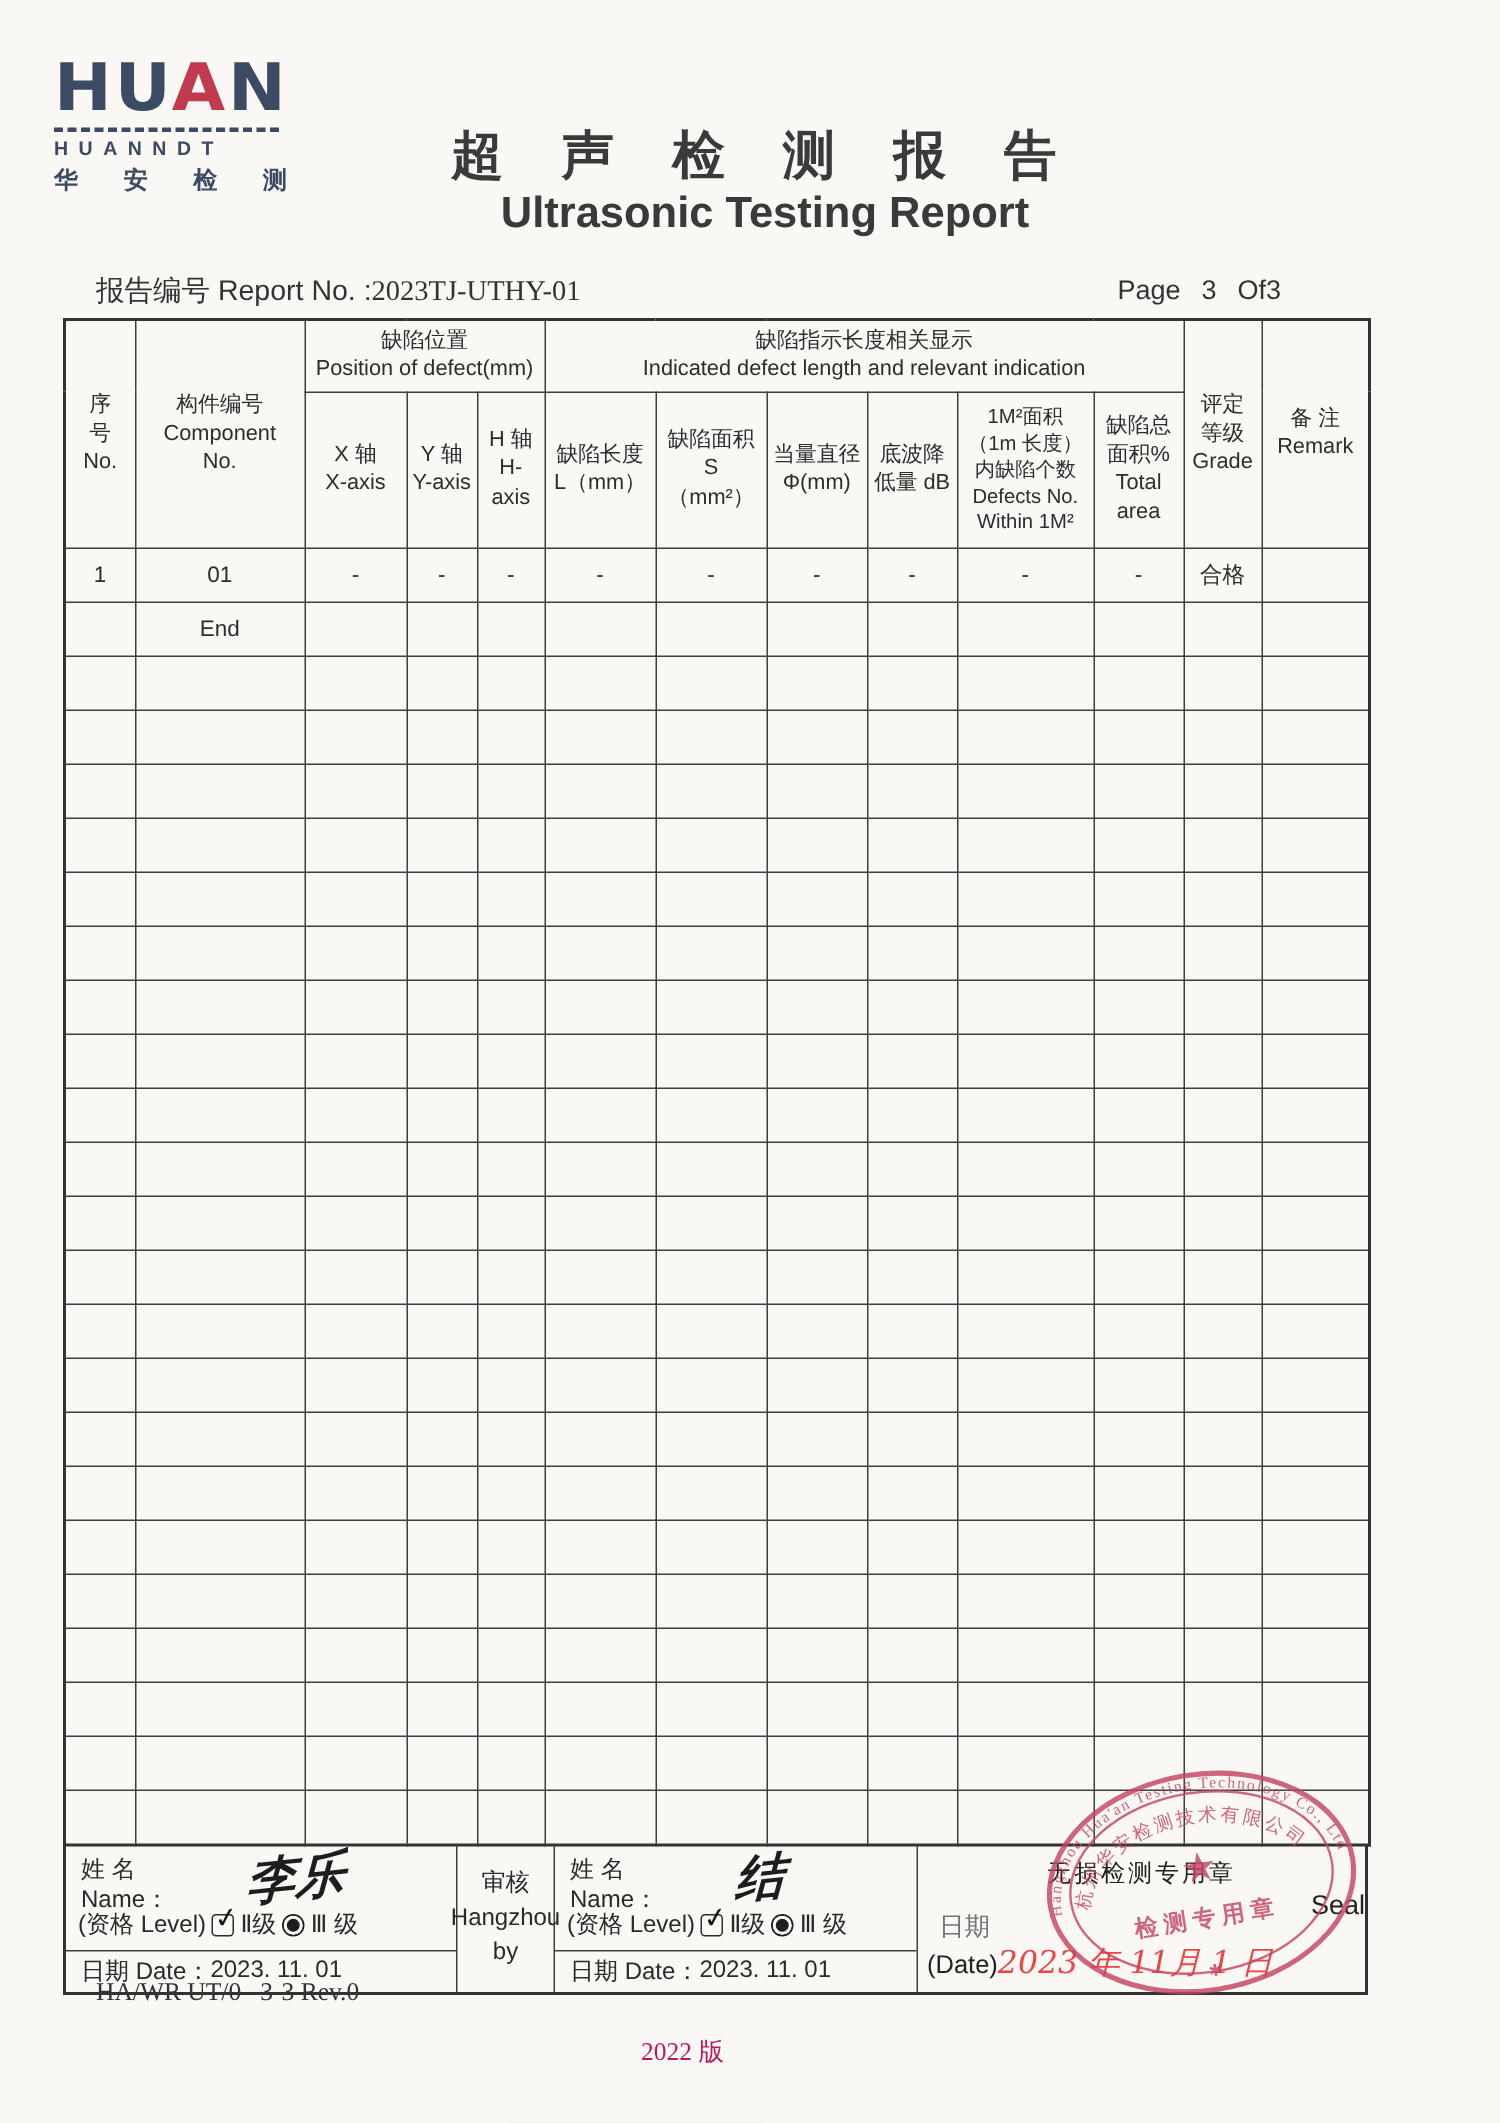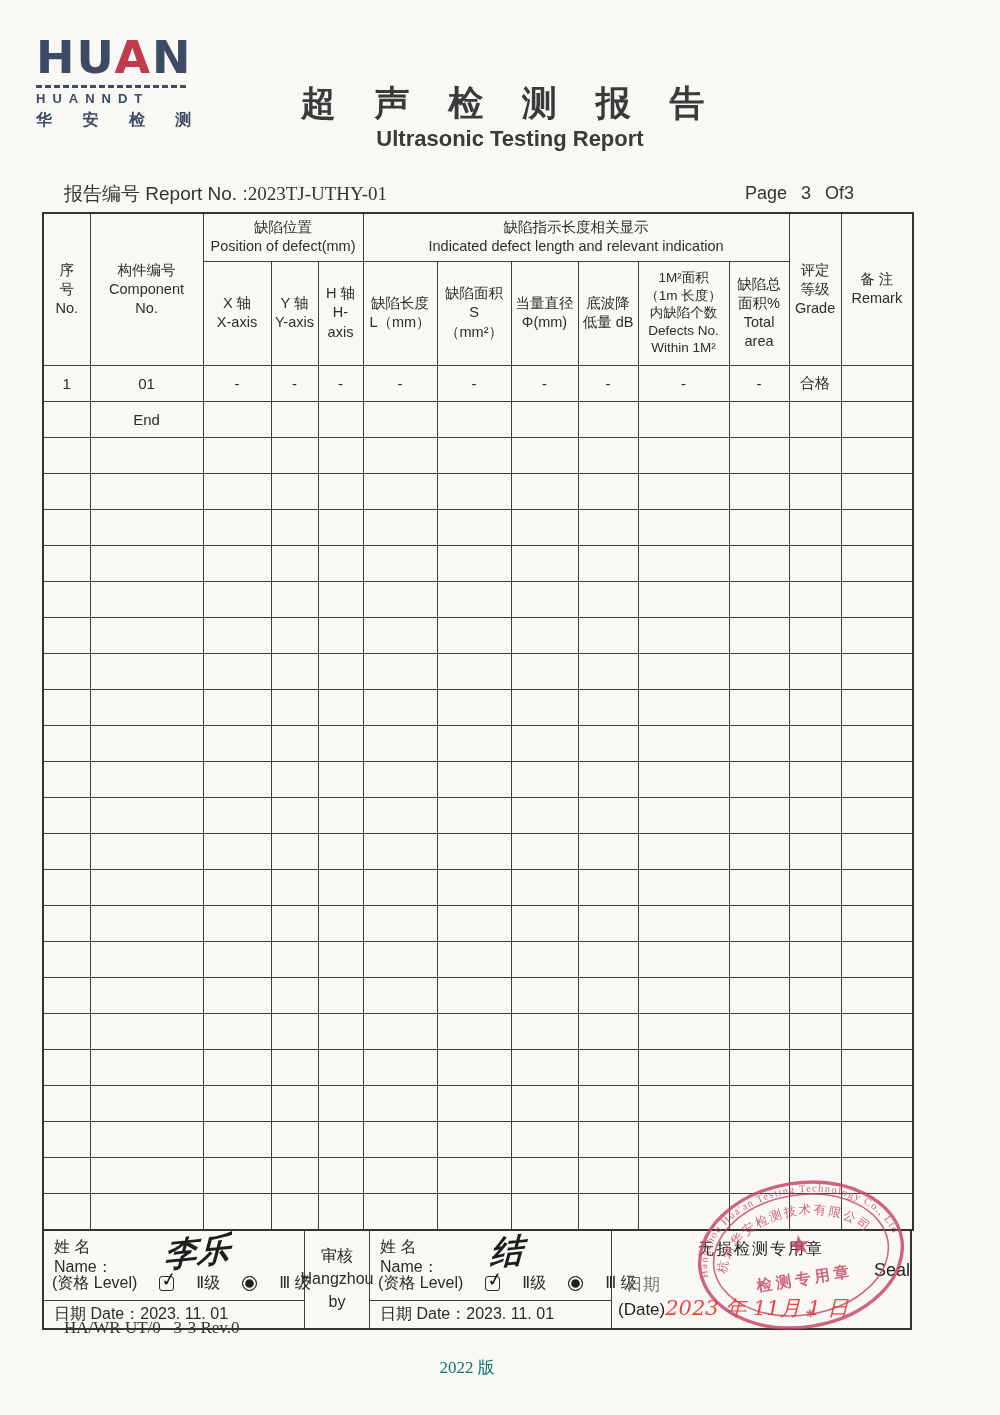--- a/index.html
+++ b/index.html
@@ -13,21 +13,21 @@
   .c-slate{color:#3d4a63;} .c-red{color:#c23a4e;}
   .logo-sub{width:150px;margin-top:3px;padding-top:3px;border-top:3px dashed #3d4a63;
             font-weight:bold;font-size:13px;letter-spacing:7px;color:#3d4a63;}
   .logo-cn{margin-top:4px;font-weight:bold;font-size:16px;letter-spacing:13px;color:#3d4a63;}
 
   
   .title-zh{position:absolute;top:80px;left:60px;width:900px;text-align:center;
             font-family:"Liberation Serif","DejaVu Serif",serif;font-weight:bold;
             font-size:35px;letter-spacing:15px;color:#3a3a3a;}
   .title-en{position:absolute;top:126px;left:60px;width:900px;text-align:center;
-            font-weight:bold;font-size:22px;color:#3a3a3a;}
+            font-weight:bold;font-size:29px;color:#3a3a3a;}
   .report-line{position:absolute;left:64px;top:181px;font-size:19px;color:#333;}
   .report-line .val{font-family:"Liberation Serif","DejaVu Serif",serif;}
   .page-info{position:absolute;left:745px;top:183px;font-size:18px;color:#333;}
   .page-info span{margin-right:14px;}
 
   
   .sheet{position:absolute;left:42px;top:212px;width:870px;}
   table.main{border-collapse:collapse;table-layout:fixed;width:870px;background:transparent;}
   table.main th,table.main td{border:1.5px solid #3e3e3e;padding:0 2px;text-align:center;
        vertical-align:middle;font-weight:normal;color:#2d2d2d;overflow:hidden;}
@@ -42,21 +42,21 @@
        margin-top:-1px;box-sizing:border-box;}
   .sig > div{box-sizing:border-box;}
   .sig-a{width:80px;border-right:1.5px solid #3e3e3e;display:flex;align-items:center;
          justify-content:center;text-align:center;font-size:16px;line-height:1.45;}
   .sig-b{width:261px;border-right:1.5px solid #3e3e3e;display:flex;flex-direction:column;}
   .sig-c{width:65px;}
   .sig-d{width:242px;}
   .sig-name{flex:1;position:relative;padding:7px 0 0 10px;font-size:16px;}
   .nm{white-space:pre-line;line-height:1.3;display:inline-block;}
   .level-row{position:absolute;left:8px;bottom:6px;display:flex;align-items:center;
-             gap:22px;font-size:16px;white-space:nowrap;}
+             gap:4px;font-size:16px;white-space:nowrap;}
   .sig-date{height:27px;border-top:1.5px solid #3e3e3e;display:flex;align-items:center;
             padding-left:10px;font-size:16px;gap:0;}
   .sig-hand{position:absolute;font-family:"DejaVu Serif","Liberation Serif",serif;
             font-style:italic;font-weight:bold;font-size:33px;color:#1d1d1d;
             transform:rotate(-6deg) skewX(-8deg);left:120px;top:0px;}
   .cb{display:inline-block;width:13px;height:13px;border:1.6px solid #2c2c2c;border-radius:3px;
       position:relative;flex:none;}
   .cb .tick{position:absolute;left:1px;top:-9px;font-size:19px;font-weight:bold;color:#111;
             transform:rotate(-8deg);}
   .radio{display:inline-block;width:13px;height:13px;border-radius:50%;flex:none;
@@ -73,21 +73,21 @@
         font-size:21px;color:#ef4444;}
 
   
   .stamp{position:absolute;left:694px;top:1178px;width:214px;height:154px;z-index:5;
          transform:rotate(-9deg);opacity:.82;pointer-events:none;}
 
   
   .doc-code{position:absolute;left:64px;top:1318px;font-size:17px;white-space:pre;
             font-family:"Liberation Serif","DejaVu Serif",serif;color:#333;}
   .version{position:absolute;left:0;top:1356px;width:910px;text-align:center;font-size:17px;
-           font-family:"Liberation Serif","DejaVu Serif",serif;color:#0f766e;padding-left:12px;}
+           font-family:"Liberation Serif","DejaVu Serif",serif;color:#be185d;}
 </style>
 </head>
 <body>
 
 <div class="page">
 
   <div class="logo">
     <div class="logo-word">
       <span class="c-slate">H</span><span class="c-slate">U</span><span class="c-red">A</span><span class="c-slate">N</span>
     </div>

